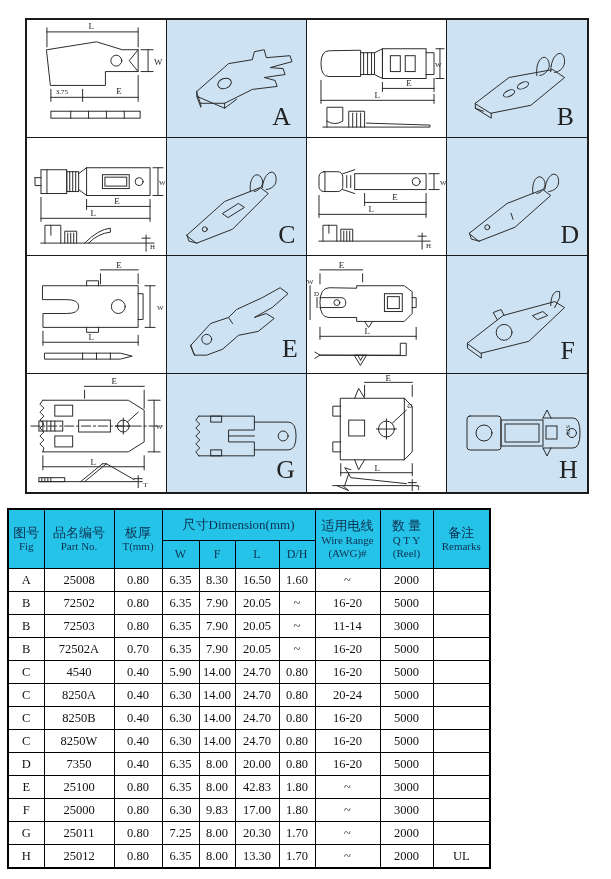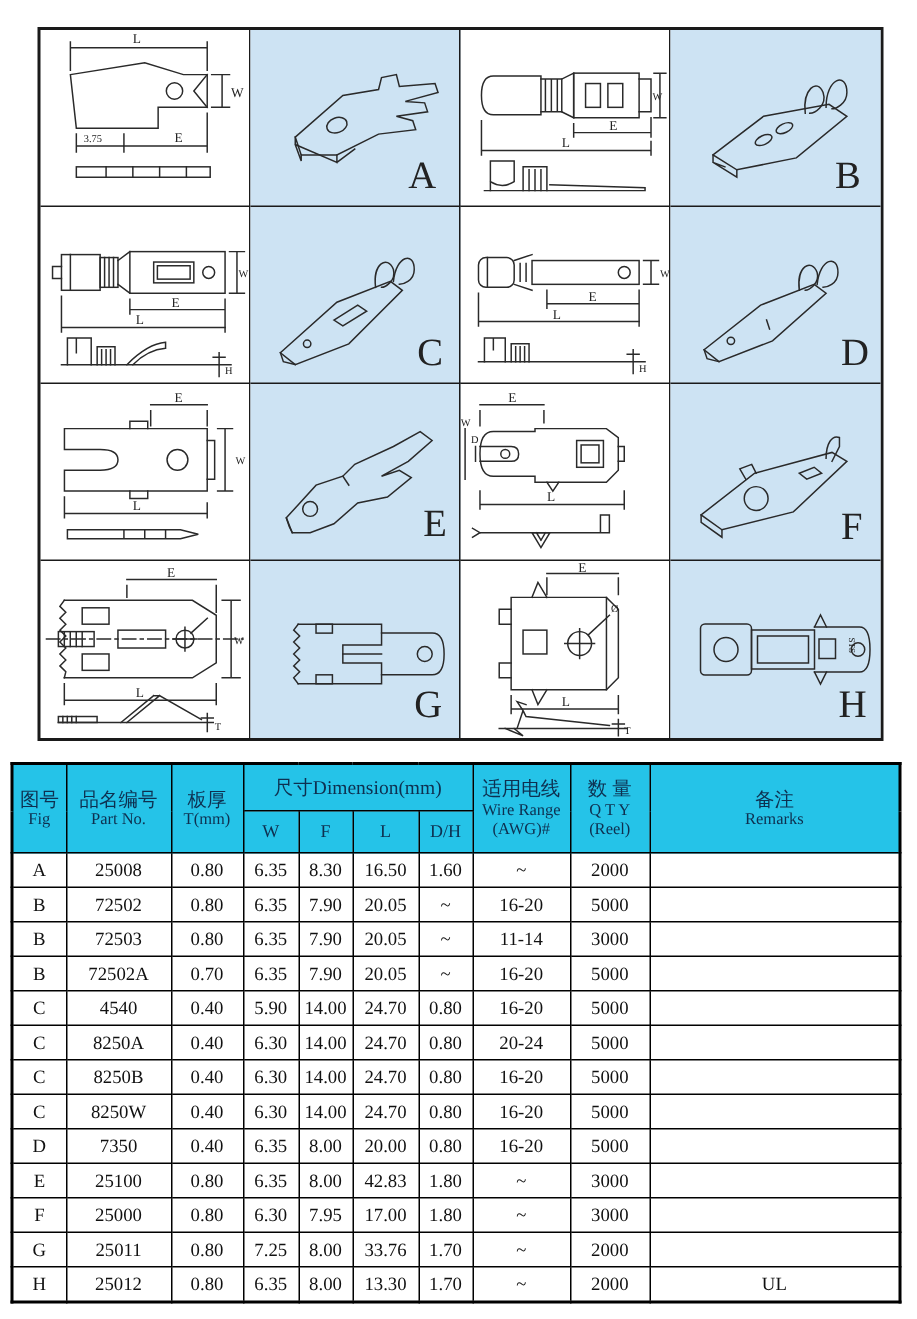--- a/index.html
+++ b/index.html
@@ -13,21 +13,21 @@
   .fg-cell:nth-child(4n){border-right:none;}
   .fg-cell:nth-child(n+13){border-bottom:none;}
   .fg-blue{background:#cde3f3;}
   .fg-cell svg{display:block;width:100%;height:100%;}
   .fg-cell svg g.lines{stroke:#2a2a2a;fill:none;stroke-width:1;stroke-linecap:square;}
   .fg-cell svg text{stroke:none;fill:#222;font-family:"Liberation Serif",serif;font-size:9px;}
   .fg-cell svg text.small{font-size:7px;}
   .fg-cell svg text.letter{font-size:26px;}
 
   
-  .spec-table{position:absolute;left:7px;top:508px;width:594px;border-collapse:collapse;
+  .spec-table{position:absolute;left:7px;top:508px;width:484px;border-collapse:collapse;
     table-layout:fixed;border:2px solid #000;}
   .spec-table th,.spec-table td{border:1px solid #000;text-align:center;vertical-align:middle;padding:0;}
   .spec-table thead th{background:#25c3e8;color:#0e3050;font-weight:normal;line-height:1.2;}
   .spec-table thead .zh{font-size:13px;}
   .spec-table thead .en{font-size:11px;}
   .spec-table thead .sub{font-size:12px;height:27px;}
   .spec-table tbody td{height:22px;font-size:12.5px;color:#111;}
 </style>
 </head>
 <body>
@@ -501,34 +501,34 @@
           <td>1.80</td>
           <td>~</td>
           <td>3000</td>
           <td></td>
         </tr>
         <tr>
           <td>F</td>
           <td>25000</td>
           <td>0.80</td>
           <td>6.30</td>
-          <td>7.95</td>
+          <td>9.83</td>
           <td>17.00</td>
           <td>1.80</td>
           <td>~</td>
           <td>3000</td>
           <td></td>
         </tr>
         <tr>
           <td>G</td>
           <td>25011</td>
           <td>0.80</td>
           <td>7.25</td>
           <td>8.00</td>
-          <td>33.76</td>
+          <td>20.30</td>
           <td>1.70</td>
           <td>~</td>
           <td>2000</td>
           <td></td>
         </tr>
         <tr>
           <td>H</td>
           <td>25012</td>
           <td>0.80</td>
           <td>6.35</td>

